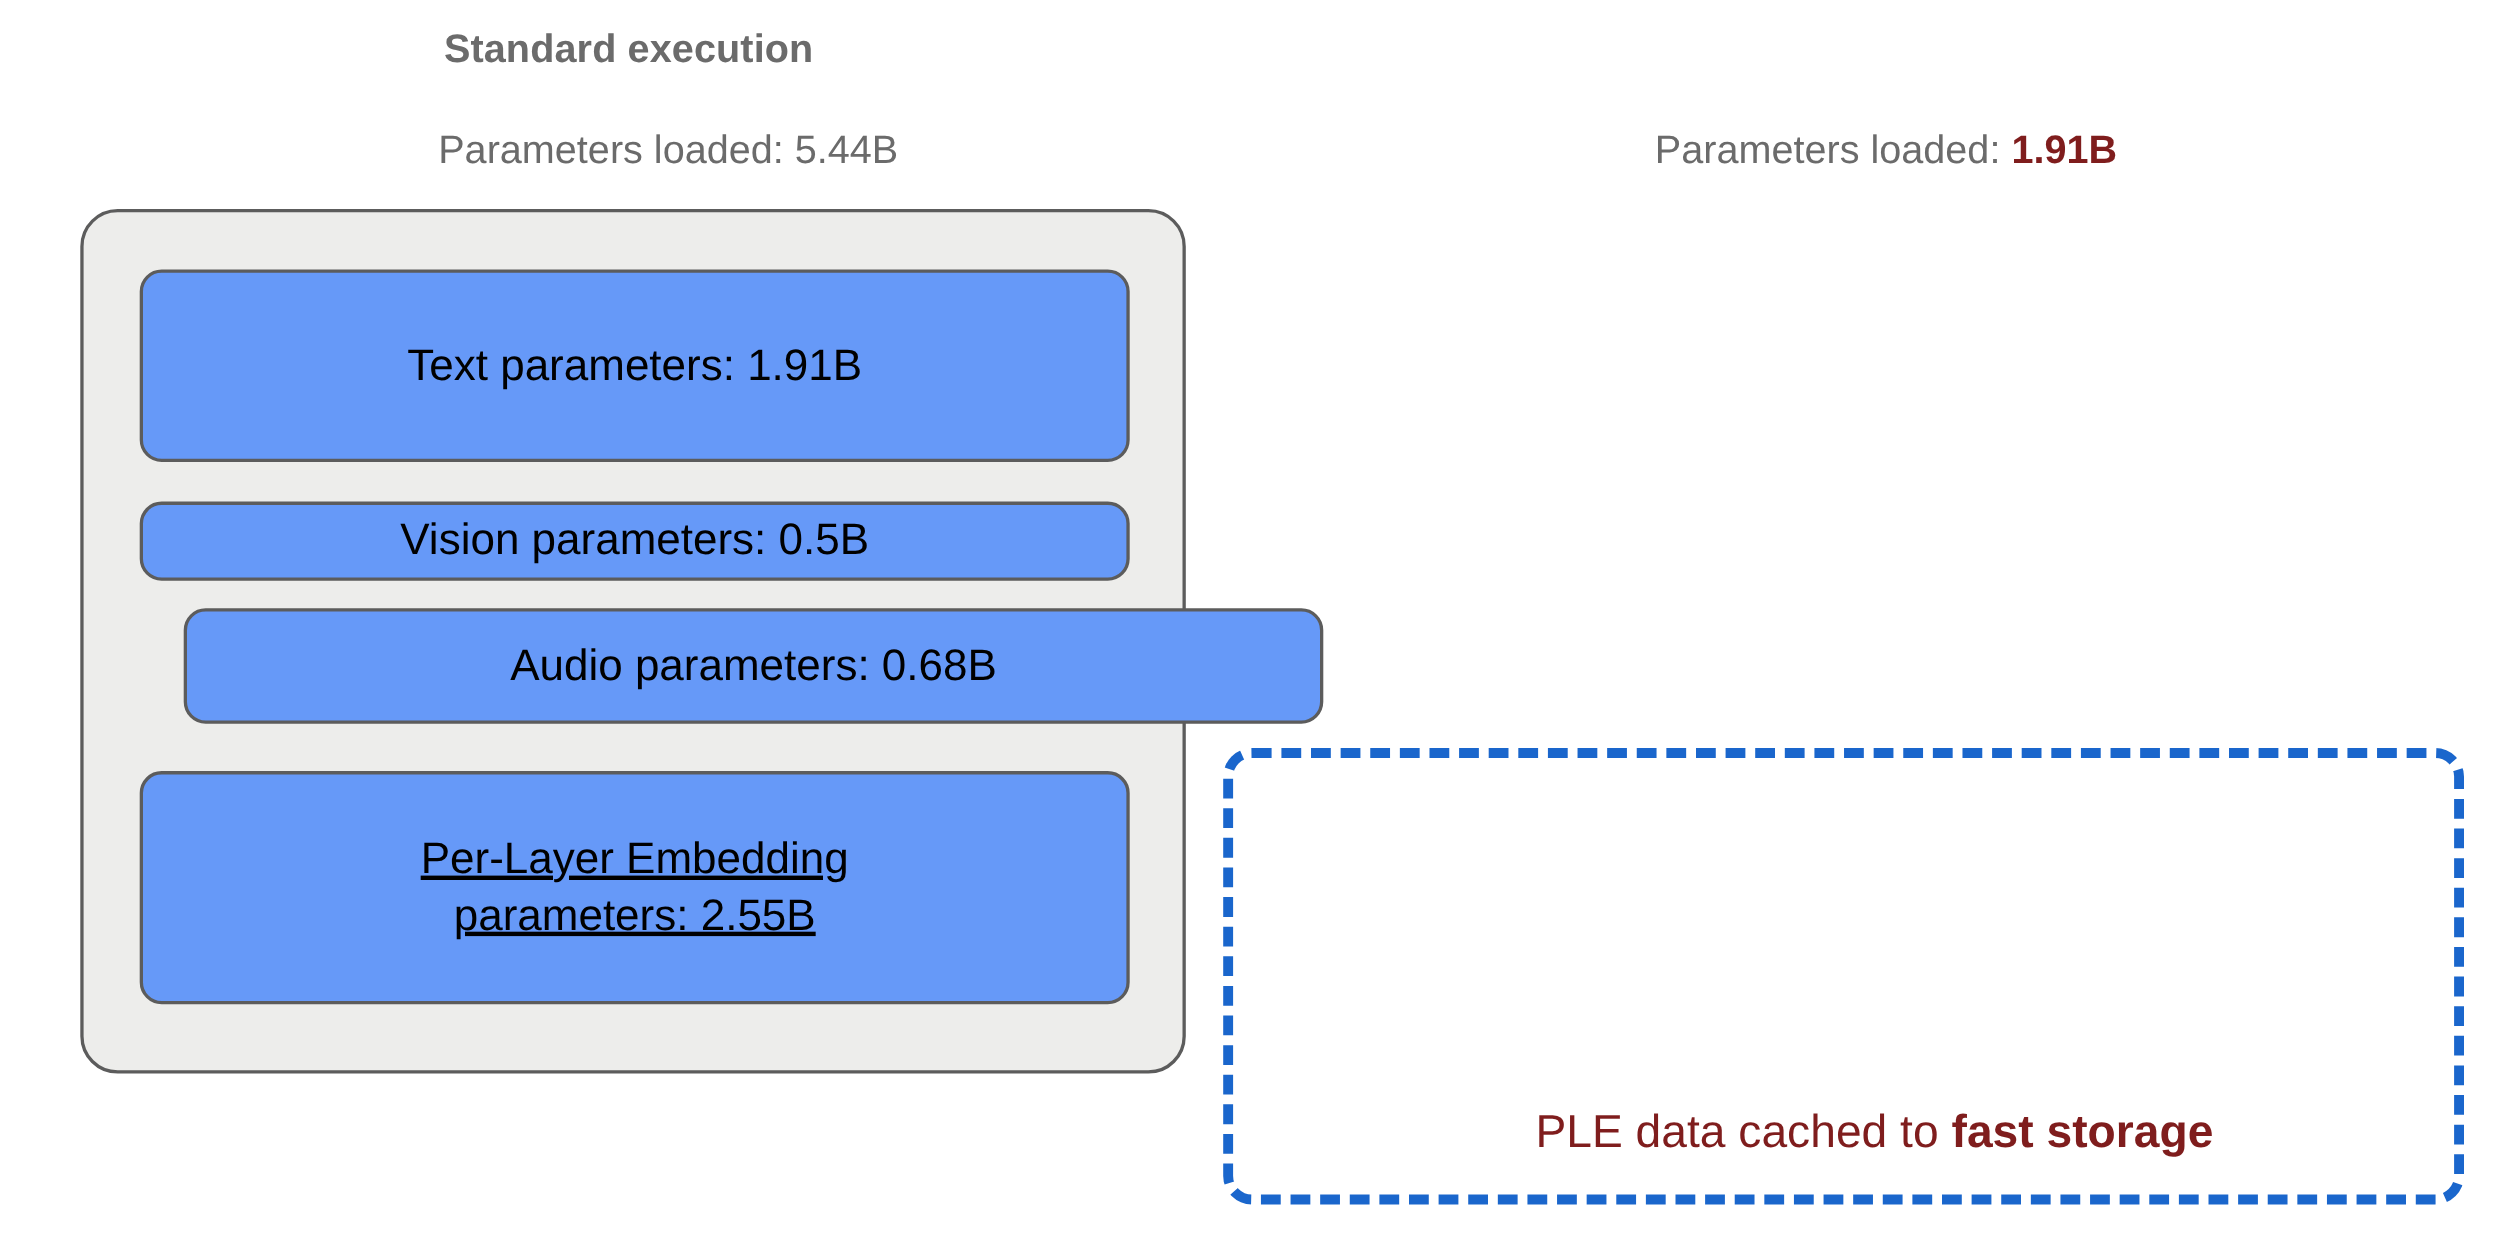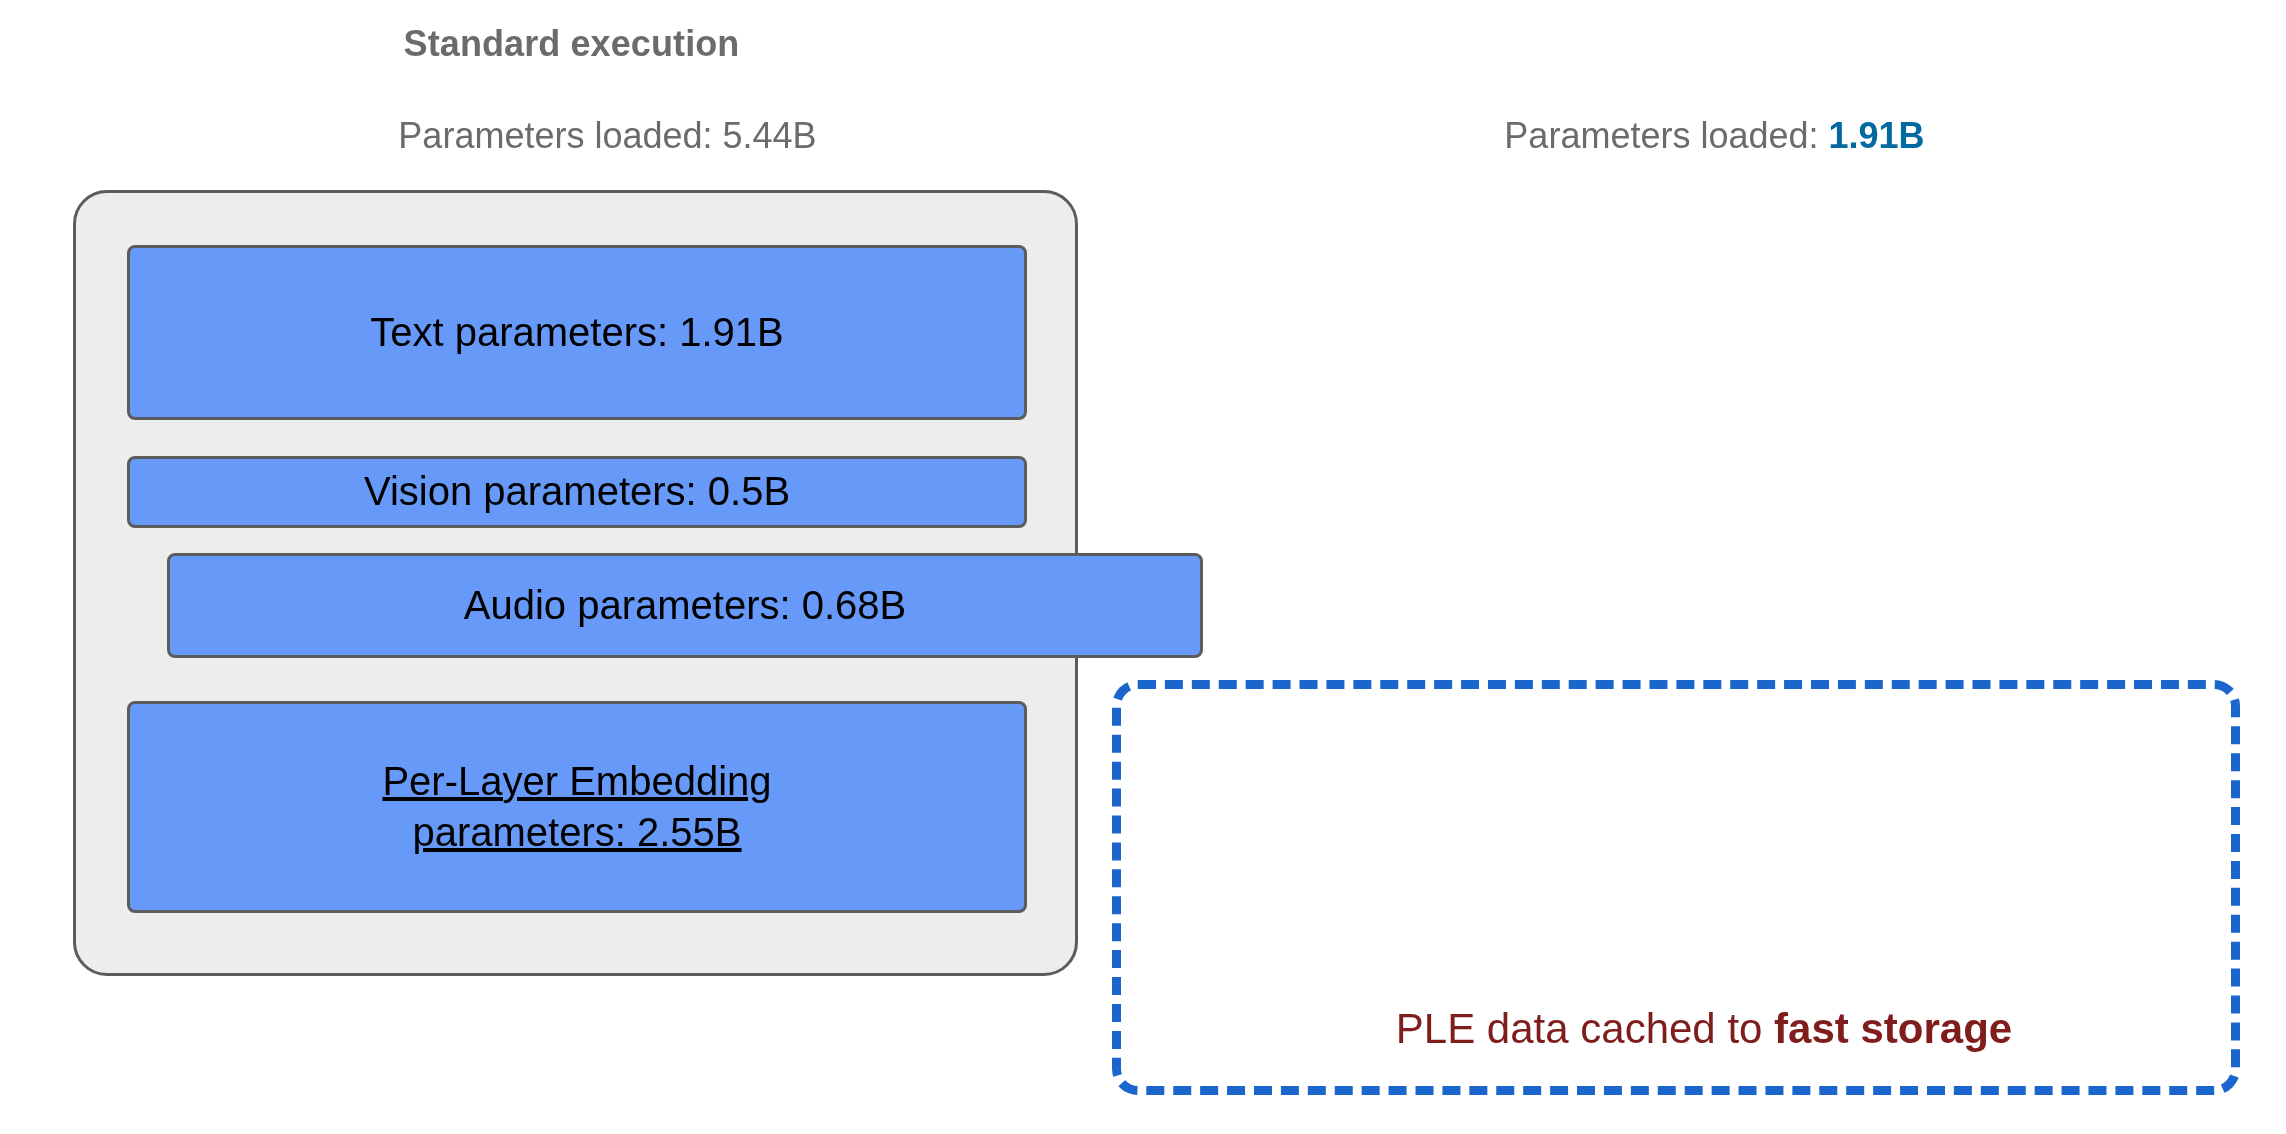--- a/index.html
+++ b/index.html
@@ -53,38 +53,38 @@
     width: 100%;
     text-align: center;
     font-size: 36px;
     font-weight: normal;
     color: #6b6b6b;
     line-height: 1.0;
     white-space: nowrap;
   }
   .left  .col-subtitle { top: 118px; margin-left: 36px; }
   .right .col-subtitle { top: 118px; }
-  .col-subtitle b { font-weight: bold; color: #0369a1; }
+  .col-subtitle b { font-weight: bold; color: #7f1d1d; }
 
   
   .panel {
     position: absolute;
     background: #ededeb;
     border: 3px solid #5c5c5c;
     border-radius: 34px;
     box-sizing: border-box;
   }
   .panel.left-panel  { left: 73px;  top: 190px; width: 1005px; height: 786px; }
 
   
   .pblock {
     position: absolute;
     box-sizing: border-box;
     border: 3px solid #5c5c5c;
-    border-radius: 8px;
+    border-radius: 20px;
     display: flex;
     align-items: center;
     justify-content: center;
     text-align: center;
     font-size: 40px;
     line-height: 1.28;
     color: #000000;
     white-space: pre-line;
   }
   .pblock.blue  { background: #6699f8; }

